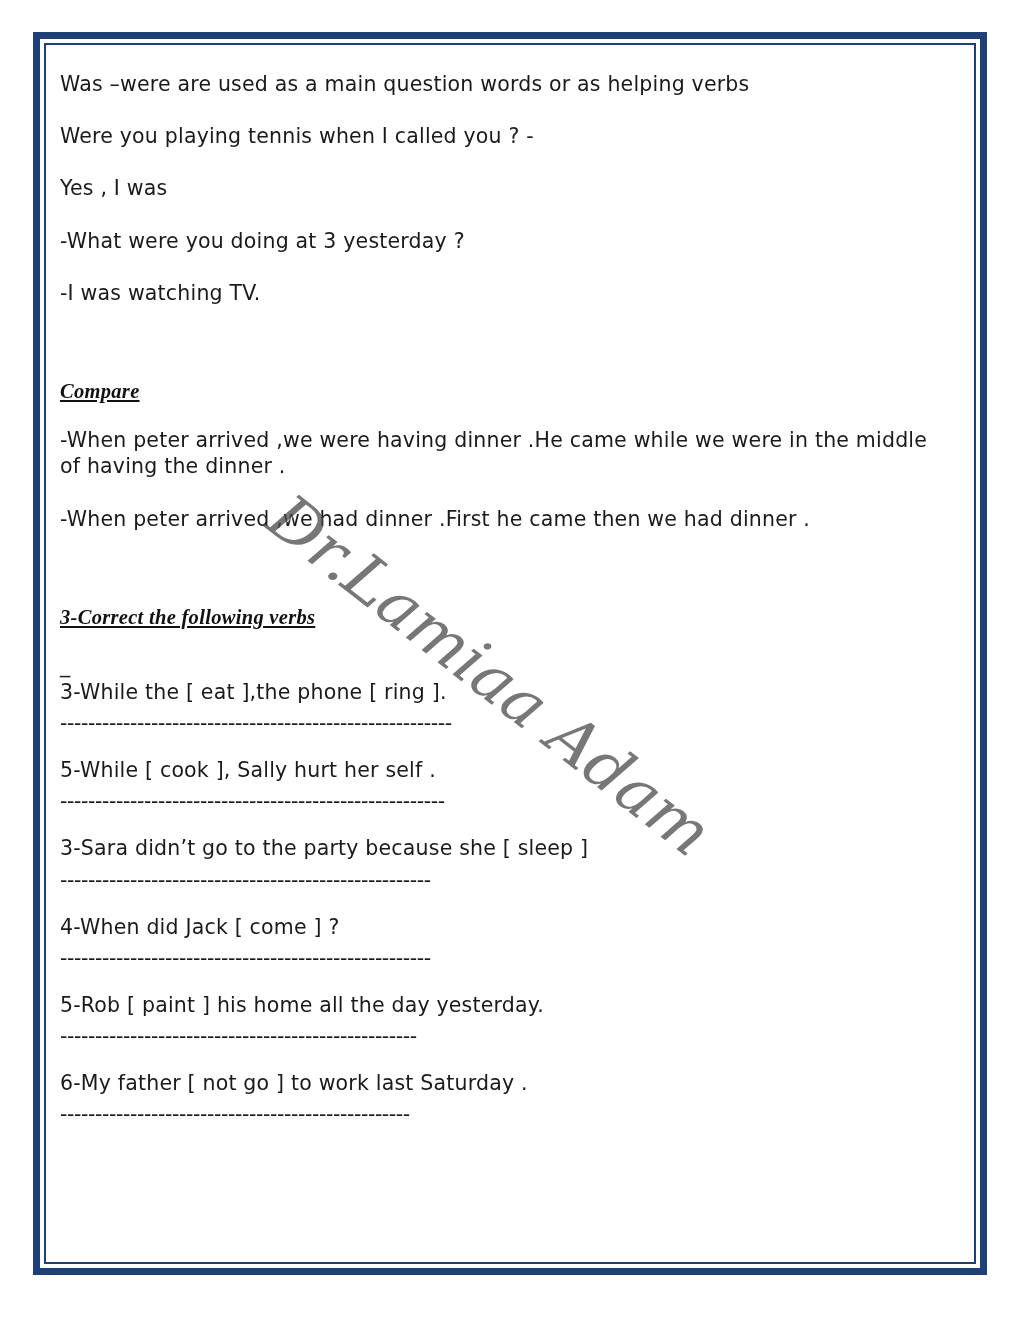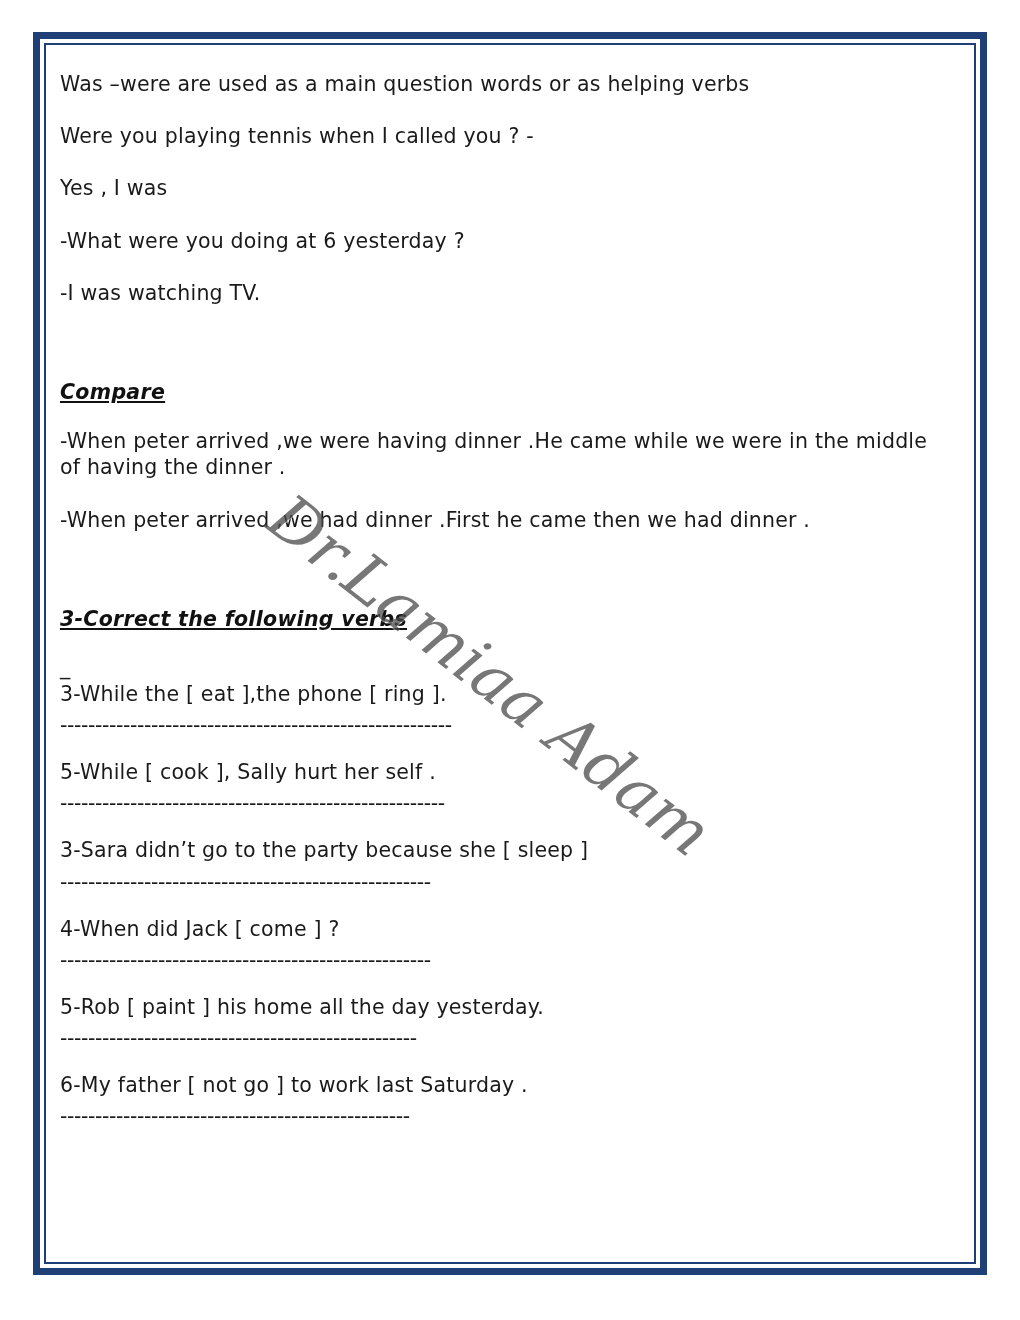--- a/index.html
+++ b/index.html
@@ -64,20 +64,21 @@
   }
 
   p.heading {
     margin: 0 0 24px 0;
     font-size: 20.5px;
     font-weight: bold;
     font-style: italic;
     text-decoration: underline;
     color: #111111;
     letter-spacing: 0.3px;
+    font-family: Liberation Serif, serif;
   }
 
   p.spacer {
     margin: 0 0 26px 0;
     height: 22px;
   }
 
   p.dashes {
     margin: 0 0 22px 0;
     font-size: 20.5px;
@@ -120,21 +121,21 @@
 <div class="page">
 
   <div class="border-outer"></div>
   <div class="border-inner"></div>
 
   <div class="content">
 
     <p class="line">Was –were are used as a main question words or as helping verbs</p>
     <p class="line">Were you playing tennis when I called you ?   -</p>
     <p class="line">Yes , I was</p>
-    <p class="line">-What were you doing at 6 yesterday ?</p>
+    <p class="line">-What were you doing at 3 yesterday ?</p>
     <p class="line">-I was watching TV.</p>
 
     <p class="spacer"></p>
 
     <p class="heading">Compare</p>
 
     <p class="line">-When peter arrived ,we were having dinner .He came while we were in the middle of having the dinner .</p>
     <p class="line">-When peter arrived ,we had dinner .First he came then we had dinner .</p>
 
     <p class="spacer"></p>

